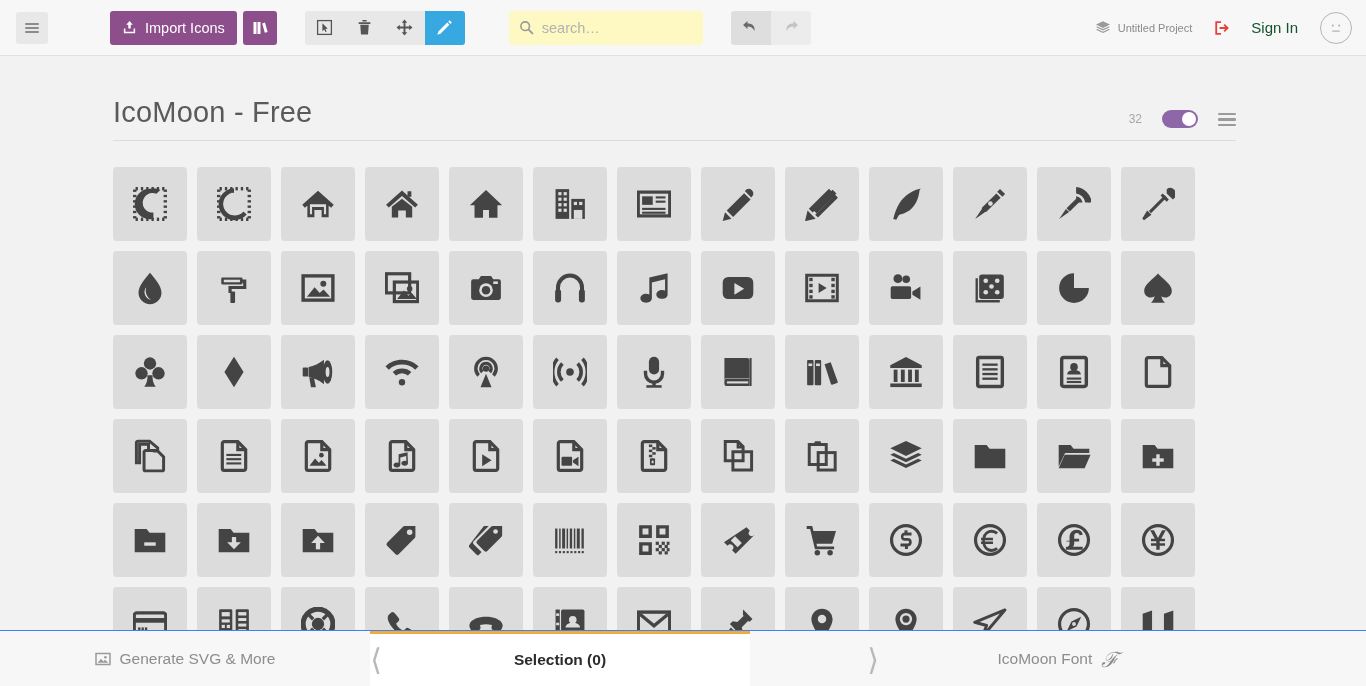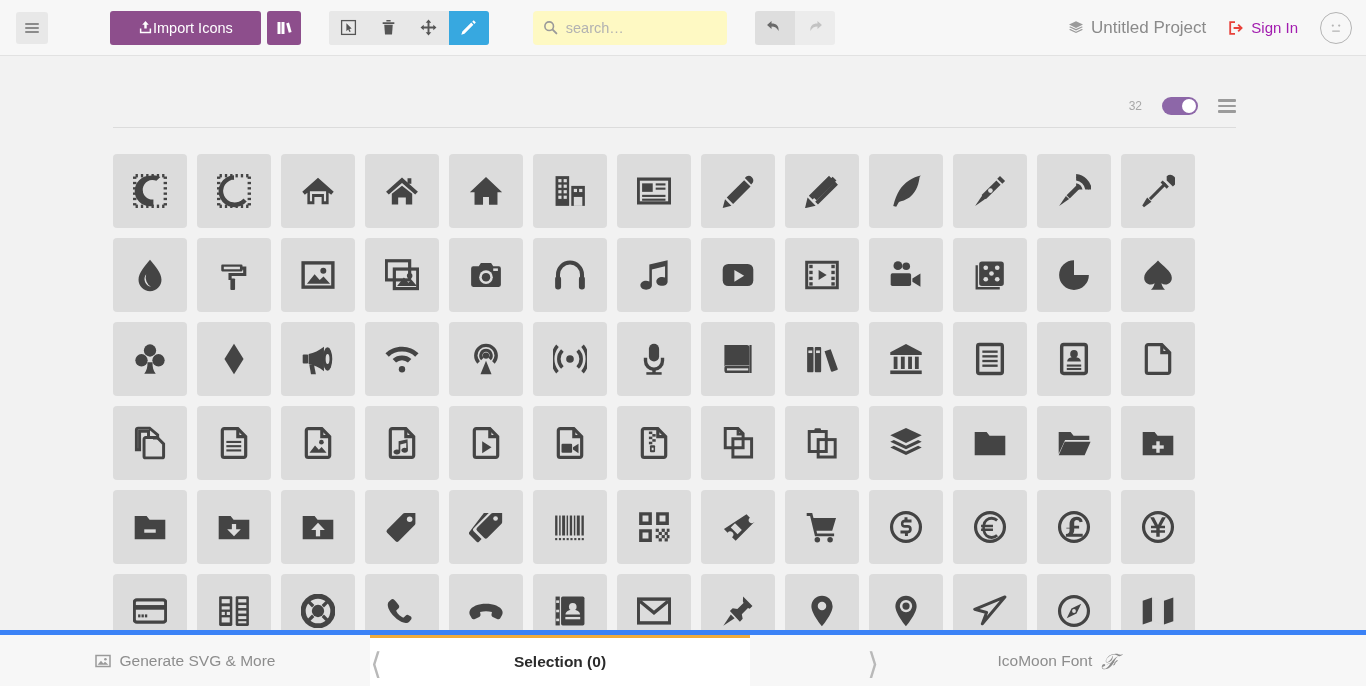--- a/index.html
+++ b/index.html
@@ -28,23 +28,23 @@
   }
   .hamburger-btn .bars { width: 14px; }
   .bar { display: block; height: 2px; background: #8b8b8b; margin: 2px 0; border-radius: 1px; }
 
   .import-btn {
     height: 34px;
     margin-left: 62px;
     background: #8d4e8c;
     color: #fff;
     border: none; border-radius: 3px;
-    padding: 0 28px;
+    padding: 0 12px;
     font-size: 14.5px;
-    display: flex; align-items: center; 
+    display: flex; align-items: center; gap: 8px;
     cursor: pointer;
   }
   .lib-btn {
     height: 34px; width: 34px;
     margin-left: 6px;
     background: #8d4e8c;
     border: none; border-radius: 3px;
     display: flex; align-items: center; justify-content: center;
     cursor: pointer;
   }
@@ -85,25 +85,25 @@
   .undo-btn { width: 40px; height: 34px; display:flex; align-items:center; justify-content:center; cursor:pointer; }
   .undo-btn.enabled { background: #dedede; }
   .undo-btn.disabled { background: #ececec; }
 
   .header-right {
     margin-left: auto; margin-right: 14px;
     display: flex; align-items: center; gap: 22px;
   }
   .project-label {
     display: flex; align-items: center; gap: 7px;
-    color: #8a8a8a; font-size: 17px; cursor: pointer;
+    color: #8a8a8a; font-size: 11px; cursor: pointer;
   }
   .signin-label {
-    display: flex; align-items: center; gap: 7px;
-    color: #a21caf; font-size: 15px; cursor: pointer;
+    display: flex; align-items: center; gap: 21px;
+    color: #14532d; font-size: 15px; cursor: pointer;
   }
   .avatar-circle {
     width: 32px; height: 32px;
     border: 1.5px solid #b4b4b4; border-radius: 50%;
     display: flex; align-items: center; justify-content: center;
     cursor: pointer;
   }
 
   
   .main {
@@ -153,21 +153,21 @@
     display: flex; align-items: center; justify-content: center;
     cursor: pointer;
   }
   .icon-tile svg { fill: #444; }
 
   
   .footer {
     position: absolute; bottom: 0; left: 0;
     width: 1366px; height: 56px;
     background: #f7f7f7;
-    border-top: 5px solid #3b82f6;
+    border-top: 1px solid #3b82f6;
     display: flex;
   }
   .footer-tab {
     flex: 1;
     display: flex; align-items: center; justify-content: center;
     gap: 9px;
     font-size: 15.5px; color: #8d8d8d;
     cursor: pointer;
     position: relative;
   }
@@ -288,20 +288,21 @@
         <circle cx="13.2" cy="7.6" r="1.1" fill="#b4b4b4"></circle>
         <rect x="6" y="12.4" width="8" height="1.4" rx="0.7" fill="#b4b4b4"></rect>
       </svg>
     </div>
   </div>
 </div>
 
 <div class="main">
 
   <div class="set-header">
+    <div class="set-title">IcoMoon - Free</div>
     <div class="set-tools">
       <span class="set-count">32</span>
       <div class="toggle">
         <span class="knob"></span>
       </div>
       <div class="set-menu">
         <span class="bar"></span>
         <span class="bar"></span>
           <span class="bar"></span>
       </div>

